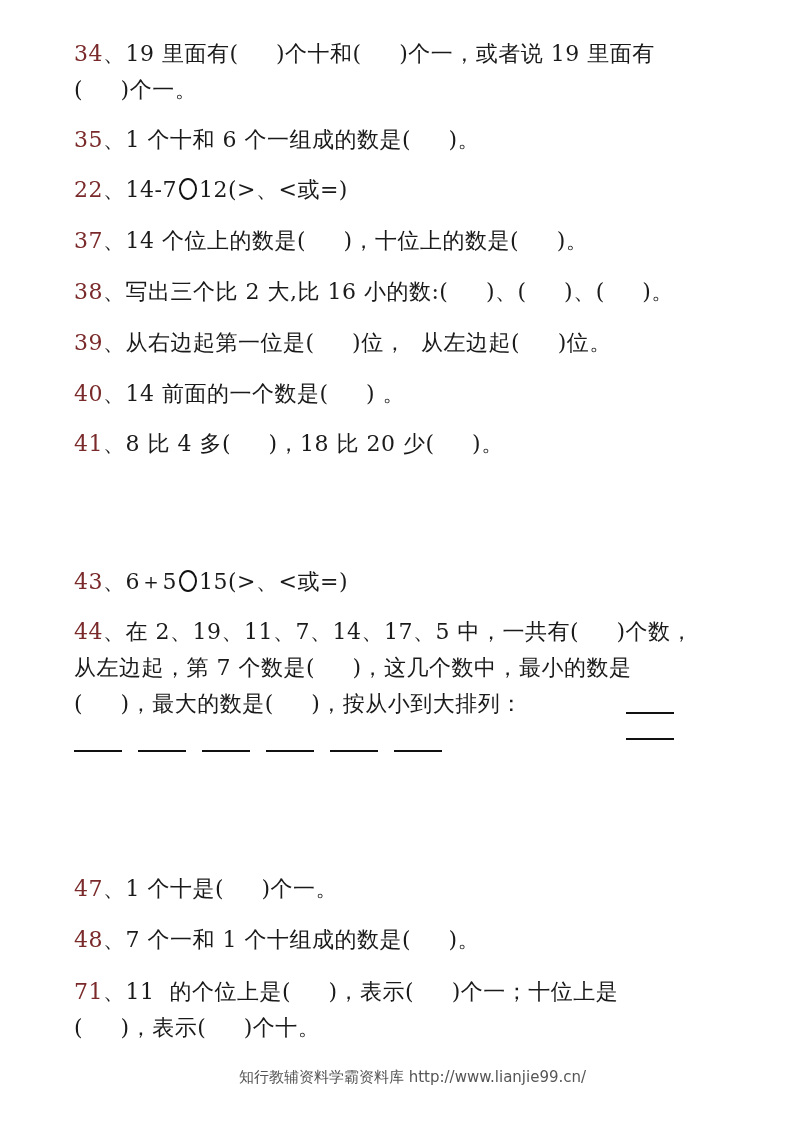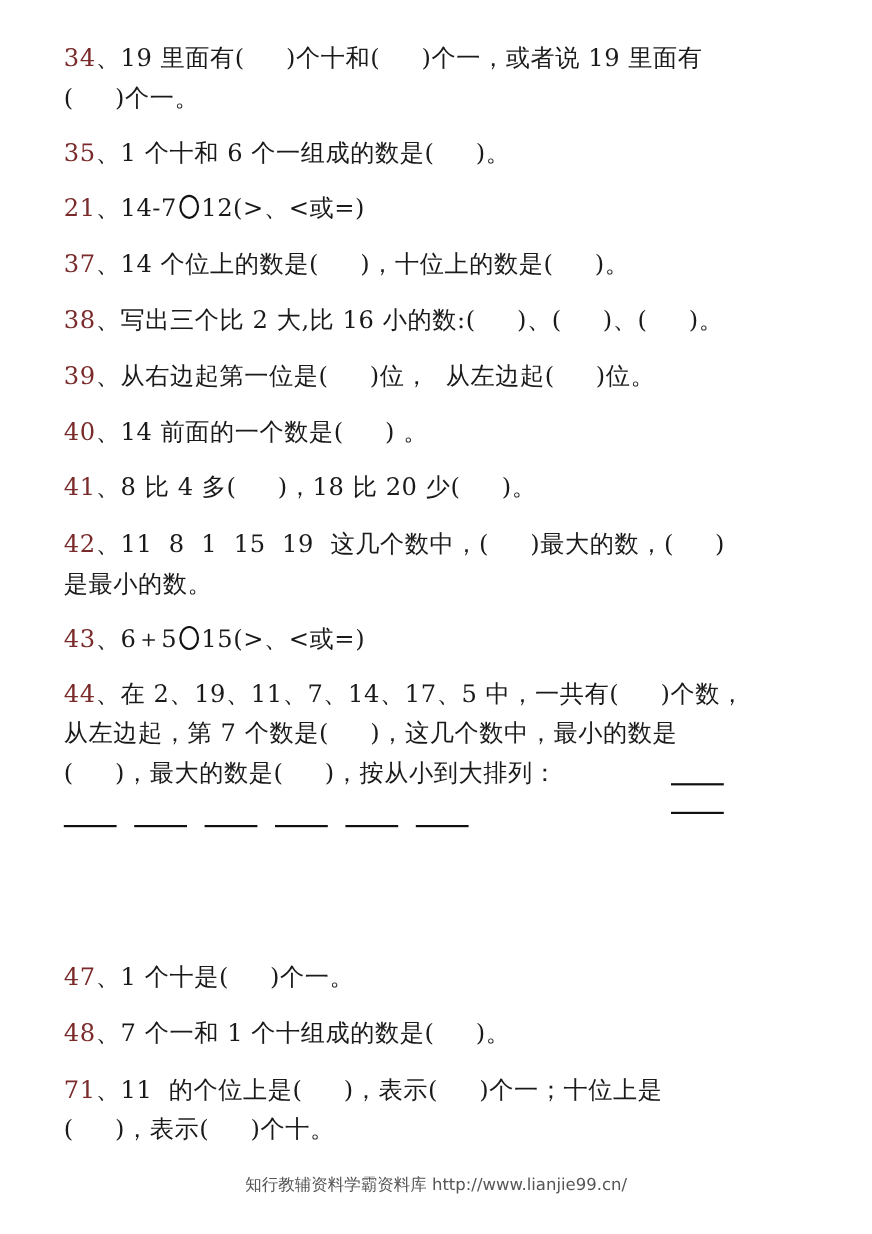--- a/index.html
+++ b/index.html
@@ -1,21 +1,21 @@
 <!DOCTYPE html>
 <html><head>
   <meta charset="utf-8">
   <style>
     html, body { margin: 0; padding: 0; background: #ffffff; }
     body {
       width: 793px; height: 1122px; position: relative; overflow: hidden;
       font-family: "DejaVu Serif", "Liberation Serif", serif;
       color: #1a1a1a;
     }
-    .page { position: absolute; left: 0; top: 0; width: 686px; height: 1122px; }
+    .page { position: absolute; left: 16px; top: 0; width: 686px; height: 1122px; }
     .q {
       position: absolute; left: 58px; width: 680px;
       font-size: 22px; line-height: 36px; letter-spacing: 0.5px;
       white-space: pre-wrap;
     }
     .num { color: #7a2a2a; font-weight: normal; }
     .circle {
       display: inline-block; width: 18px; height: 22px; border: 2.5px solid #111;
       border-radius: 50%; vertical-align: -3px; margin: 0 2px;
       box-sizing: border-box;
@@ -33,34 +33,32 @@
 </head>
 <body>
 
 <div class="page">
 
   <div class="q" style="top:36px"><span class="num">34</span><span>、19 里面有(     )个十和(     )个一，或者说 19 里面有
 (     )个一。</span></div>
 
   <div class="q" style="top:122px"><span class="num">35</span><span>、1 个十和 6 个一组成的数是(     )。</span></div>
 
-  <div class="q" style="top:172px"><span class="num">21</span><span>、14-7</span><span class="circle"></span><span>12(&gt;、&lt;或=)</span></div>
+  <div class="q" style="top:172px"><span class="num">22</span><span>、14-7</span><span class="circle"></span><span>12(&gt;、&lt;或=)</span></div>
 
   <div class="q" style="top:223px"><span class="num">37</span><span>、14 个位上的数是(     )，十位上的数是(     )。</span></div>
 
   <div class="q" style="top:274px"><span class="num">38</span><span>、写出三个比 2 大,比 16 小的数:(     )、(     )、(     )。</span></div>
 
   <div class="q" style="top:325px"><span class="num">39</span><span>、从右边起第一位是(     )位，  从左边起(     )位。</span></div>
 
   <div class="q" style="top:376px"><span class="num">40</span><span>、14 前面的一个数是(     ) 。</span></div>
 
   <div class="q" style="top:426px"><span class="num">41</span><span>、8 比 4 多(     )，18 比 20 少(     )。</span></div>
 
-  <div class="q" style="top:478px"><span class="num">42</span><span>、11  8  1  15  19  这几个数中，(     )最大的数，(     )
-是最小的数。</span></div>
 
   <div class="q" style="top:564px"><span class="num">43</span><span>、6＋5</span><span class="circle"></span><span>15(&gt;、&lt;或=)</span></div>
 
   <div class="q" style="top:614px"><span class="num">44</span><span>、在 2、19、11、7、14、17、5 中，一共有(     )个数，
 从左边起，第 7 个数是(     )，这几个数中，最小的数是
 (     )，最大的数是(     )，按从小到大排列：</span></div>
   <div style="position:absolute; left:610px; top:690px;">
     <span class="blank"></span><span class="blank" style="margin-right:0"></span>
   </div>
   <div style="position:absolute; left:58px; top:728px;">

